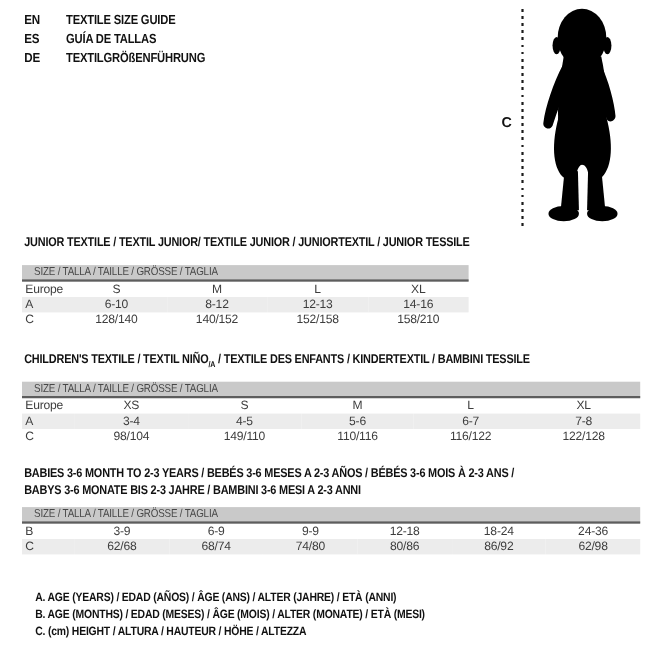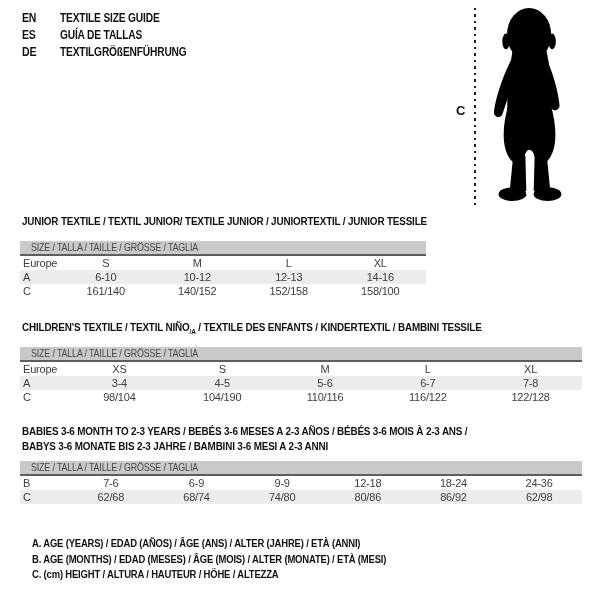--- a/index.html
+++ b/index.html
@@ -104,30 +104,30 @@
         <tr>
           <td class="rl">Europe</td>
           <td>S</td>
           <td>M</td>
           <td>L</td>
           <td>XL</td>
         </tr>
         <tr>
           <td class="rl">A</td>
           <td>6-10</td>
-          <td>10-12</td>
+          <td>8-12</td>
           <td>12-13</td>
           <td>14-16</td>
         </tr>
         <tr>
           <td class="rl">C</td>
-          <td>161/140</td>
+          <td>128/140</td>
           <td>140/152</td>
           <td>152/158</td>
-          <td>158/100</td>
+          <td>158/210</td>
         </tr>
       </tbody>
     </table>
   </div>
 
   <div class="sec-title h-children">
     <span>CHILDREN'S TEXTILE / TEXTIL NIÑO</span><span class="sub">/A</span><span> / TEXTILE DES ENFANTS / KINDERTEXTIL / BAMBINI TESSILE</span>
   </div>
   <div class="tbl-wrap t-children">
     <div class="size-bar"><span>SIZE / TALLA / TAILLE / GRÖSSE / TAGLIA</span></div>
@@ -153,21 +153,21 @@
           <td class="rl">A</td>
           <td>3-4</td>
           <td>4-5</td>
           <td>5-6</td>
           <td>6-7</td>
           <td>7-8</td>
         </tr>
         <tr>
           <td class="rl">C</td>
           <td>98/104</td>
-          <td>104/190</td>
+          <td>149/110</td>
           <td>110/116</td>
           <td>116/122</td>
           <td>122/128</td>
         </tr>
       </tbody>
     </table>
   </div>
 
   <div class="sec-title h-babies">
     <div>BABIES 3-6 MONTH TO 2-3 YEARS / BEBÉS 3-6 MESES A 2-3 AÑOS / BÉBÉS 3-6 MOIS À 2-3 ANS /</div>
@@ -181,21 +181,21 @@
           <col>
           <col>
           <col>
           <col>
           <col>
           <col>
         </colgroup>
       <tbody>
         <tr>
           <td class="rl">B</td>
-          <td>7-6</td>
+          <td>3-9</td>
           <td>6-9</td>
           <td>9-9</td>
           <td>12-18</td>
           <td>18-24</td>
           <td>24-36</td>
         </tr>
         <tr>
           <td class="rl">C</td>
           <td>62/68</td>
           <td>68/74</td>

